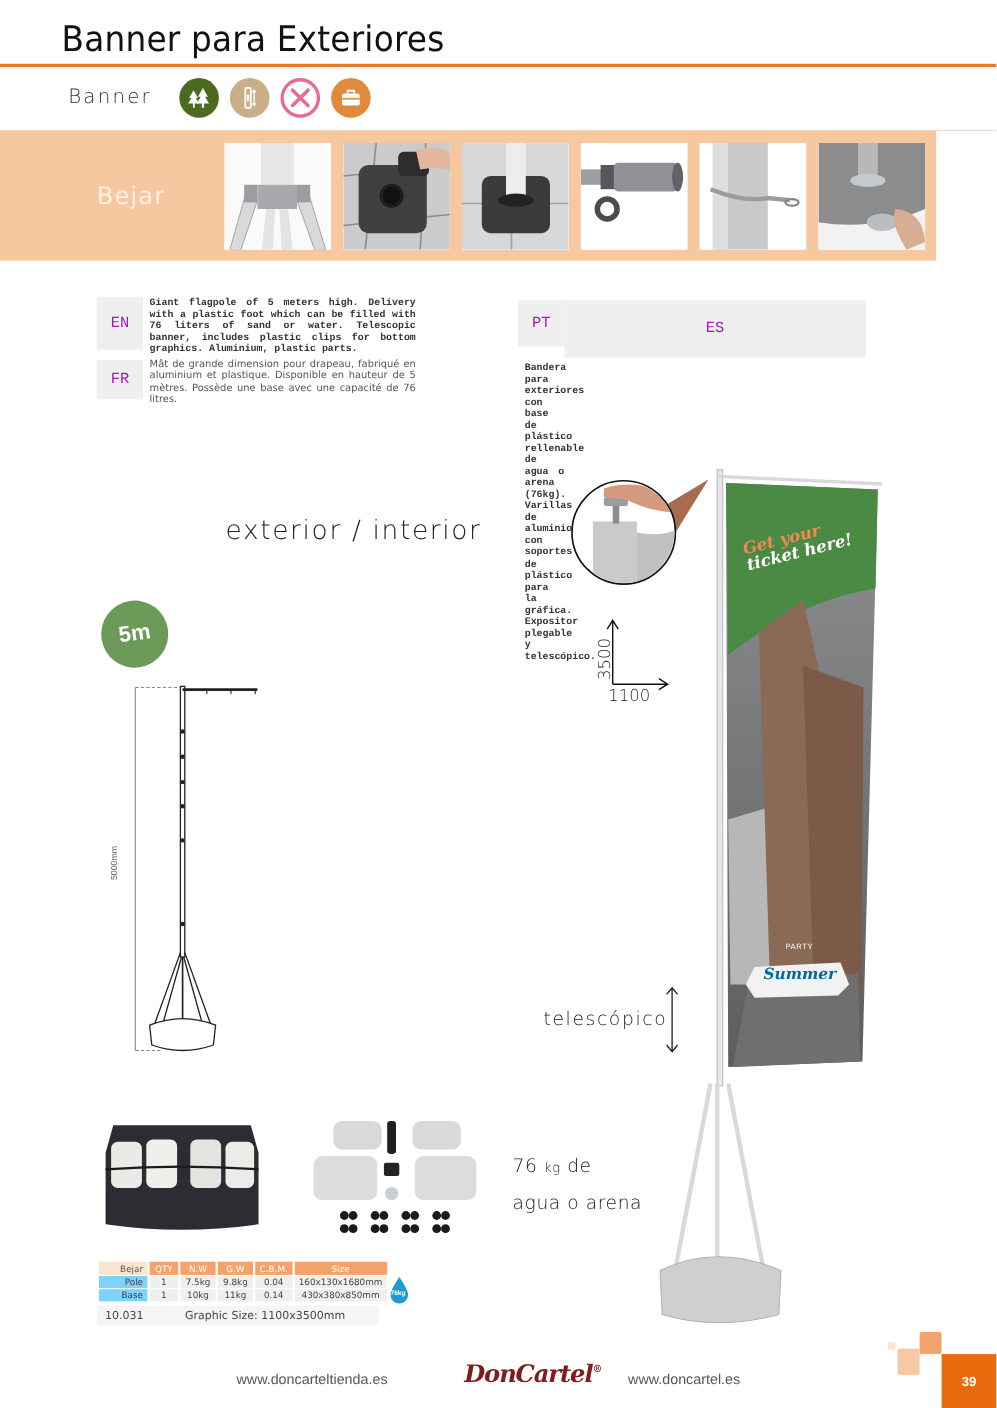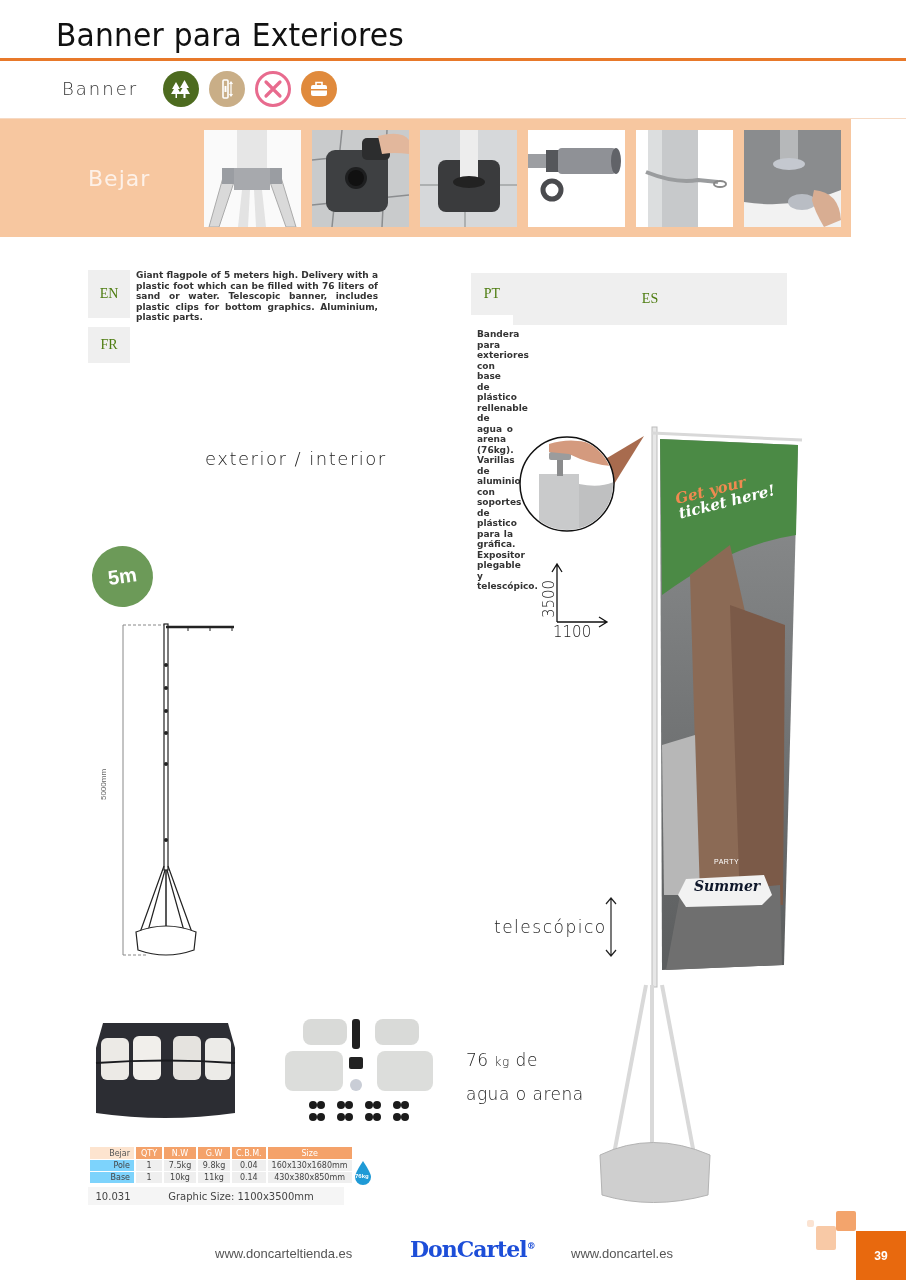--- a/index.html
+++ b/index.html
@@ -17,42 +17,42 @@
   .sub-rule { left: 0; top: 118px; width: 906px; height: 1px; background: #f6d9c3; }
 
   
   .band { left: 0; top: 119px; width: 851px; height: 118px; background: #f7c7a0; }
   .band-title { left: 88px; top: 166px; font-size: 22px; color: #fdf1e8; letter-spacing: 1px; font-family: "DejaVu Sans", sans-serif; }
   .thumbs { left: 204px; top: 130px; display: flex; gap: 11px; }
   .thumb { width: 97px; height: 97px; background: #fff; position: relative; overflow: hidden; }
 
   
   .desc-block { display: grid; grid-template-columns: 42px 1fr; row-gap: 4px; }
-  .lang-tag { background: #efefef; display: flex; align-items: center; justify-content: center; font-size: 14px; color: #4d7c0f; font-family: Liberation Serif, serif; }
+  .lang-tag { background: #efefef; display: flex; align-items: center; justify-content: center; font-size: 14px; color: #a21caf; font-family: Liberation Mono, monospace; }
   .desc-text { padding-left: 6px; font-size: 9px; line-height: 10.5px; color: #555; text-align: justify; font-family: "DejaVu Sans", sans-serif; }
-  .desc-text.bold { font-weight: bold; color: #333; }
+  .desc-text.bold { font-weight: bold; color: #333; font-family: Liberation Mono, monospace; }
 
   
   .hand { font-family: "DejaVu Sans", sans-serif; font-weight: 200; color: #222; letter-spacing: 1.5px; }
 
   .badge-5m { left: 92px; top: 546px; width: 61px; height: 61px; border-radius: 50%; background: #6c9a58; color: #fff; display: flex; align-items: center; justify-content: center; font-size: 20px; font-weight: bold; transform: rotate(-8deg); }
 
   
   .spec-table { left: 88px; top: 1146px; border-collapse: separate; border-spacing: 2px 1px; font-size: 8px; font-family: "DejaVu Sans", sans-serif; }
   .spec-table th { background: #f4a26a; color: #fff; font-weight: normal; height: 12px; padding: 0 4px; text-align: center; }
   .spec-table th.name-h { background: #fde4cf; color: #555; text-align: right; }
   .spec-table td { background: #efefef; color: #444; height: 11px; padding: 0 4px; text-align: center; }
   .spec-table td.rowlabel { background: #7dd3fc; text-align: right; }
   .ref-row { left: 88px; top: 1187px; width: 256px; height: 18px; background: #f5f5f5; font-size: 10px; color: #444; font-family: "DejaVu Sans", sans-serif; display: flex; align-items: center; }
   .ref-code { width: 50px; text-align: center; }
   .ref-size { flex: 1; text-align: center; }
 
   
   .footer-url { font-size: 13px; color: #555; font-family: "Liberation Sans", sans-serif; }
-  .footer-logo { left: 410px; top: 1236px; font-family: "DejaVu Serif", serif; font-size: 22px; font-weight: bold; color: #1d4ed8; letter-spacing: -1px; }
+  .footer-logo { left: 422px; top: 1236px; font-family: "DejaVu Serif", serif; font-style: italic; font-size: 22px; font-weight: bold; color: #7f1d1d; letter-spacing: -1px; }
   .page-num { left: 856px; top: 1231px; width: 50px; height: 49px; background: #e8690e; color: #fff; font-size: 12px; font-weight: bold; display: flex; align-items: center; justify-content: center; }
   .deco-sq { position: absolute; border-radius: 2px; }
 </style>
 </head>
 <body>
 
 <div class="abs page-title">Banner para Exteriores</div>
 <div class="abs title-rule"></div>
 <div class="abs category-label">Banner</div>
 
@@ -150,29 +150,30 @@
       <ellipse cx="58" cy="72" rx="14" ry="8" fill="#b9bdc4"></ellipse>
       <path d="M70 60 Q95 62 97 90 L80 97 Q70 80 68 70Z" fill="#d8ad92"></path>
     </svg>
   </div>
 </div>
 
 <div class="abs desc-block" style="left:88px; top:270px; width:290px;">
   <div class="lang-tag" style="height:48px">EN</div>
   <div class="desc-text bold">Giant flagpole of 5 meters high. Delivery with a plastic foot which can be filled with 76 liters of sand or water. Telescopic banner, includes plastic clips for bottom graphics. Aluminium, plastic parts.</div>
   <div class="lang-tag" style="height:36px">FR</div>
+  <div class="desc-text">Mât de grande dimension pour drapeau, fabriqué en aluminium et plastique. Disponible en hauteur de 5 mètres. Possède une base avec une capacité de 76 litres.</div>
 </div>
 
 <div class="abs desc-block" style="left:471px; top:273px; width:316px;">
   <div class="lang-tag" style="height:42px">PT</div>
   <div class="lang-tag" style="height:52px">ES</div>
   <div class="desc-text bold">Bandera para exteriores con base de plástico rellenable de agua o arena (76kg). Varillas de aluminio con soportes de plástico para la gráfica. Expositor plegable y telescópico.</div>
 </div>
 
-<div class="abs hand" style="left:205px; top:448px; font-size:18px;">exterior / interior</div>
+<div class="abs hand" style="left:205px; top:468px; font-size:24px;">exterior / interior</div>
 <div class="abs badge-5m">5m</div>
 
 <div class="abs" style="left:108px; top:620px; width:140px; height:340px;">
   <svg width="140" height="340" viewBox="0 0 140 340">
     <path d="M15 5 H58" stroke="#888" stroke-dasharray="3 2" fill="none"></path>
     <path d="M15 335 H40" stroke="#888" stroke-dasharray="3 2" fill="none"></path>
     <path d="M15 5 V335" stroke="#888" fill="none"></path>
     <rect x="56" y="4" width="4" height="246" fill="#fff" stroke="#222" stroke-width="1.2"></rect>
     <path d="M58 7 H126" stroke="#222" stroke-width="2.5"></path>
     <path d="M80 7 V11 M102 7 V11 M124 7 V11" stroke="#222"></path>
@@ -240,21 +241,21 @@
     <path d="M100 470 L200 460 L202 540 L86 545Z" fill="#6f6f6f"></path>
     <path d="M106 454 L184 450 L192 470 L182 480 L106 482 L98 470Z" fill="#f2f2f2"></path>
     <path d="M66 560 L30 750 M82 560 L118 750 M72 560 V760" stroke="#d9d9d9" stroke-width="4"></path>
     <path d="M20 730 Q72 705 130 730 L128 770 Q72 785 22 770Z" fill="#cfcfcf" stroke="#b3b3b3"></path>
   </svg>
   <div class="abs" style="left:96px; top:55px; transform:rotate(-14deg); font-family:'DejaVu Serif',serif; font-style:italic; font-weight:bold; font-size:15px; line-height:15px;">
     <div style="color:#f08a50">Get your</div>
     <div style="color:#ffffff">ticket here!</div>
   </div>
   <div class="abs" style="left:134px; top:433px; font-size:7px; color:#fff; letter-spacing:0.5px;">PARTY</div>
-  <div class="abs" style="left:114px; top:453px; font-family:'DejaVu Serif',serif; font-style:italic; font-weight:bold; font-size:14px; color:#0f172a;">Summer</div>
+  <div class="abs" style="left:114px; top:453px; font-family:'DejaVu Serif',serif; font-style:italic; font-weight:bold; font-size:14px; color:#0369a1;">Summer</div>
 </div>
 
 <div class="abs" style="left:93px; top:1018px; width:145px; height:102px;">
   <svg width="145" height="102" viewBox="0 0 145 102">
     <path d="M10 5 H135 L142 30 V95 Q72 105 3 95 V30Z" fill="#2c2d33"></path>
     <rect x="8" y="20" width="28" height="42" rx="6" fill="#eceae6"></rect>
     <rect x="40" y="18" width="28" height="44" rx="6" fill="#f1efeb"></rect>
     <rect x="80" y="18" width="28" height="44" rx="6" fill="#e5e3df"></rect>
     <rect x="112" y="20" width="26" height="42" rx="6" fill="#ecebe8"></rect>
     <path d="M3 45 Q72 40 142 45" stroke="#1a1b1f" stroke-width="2" fill="none"></path>

